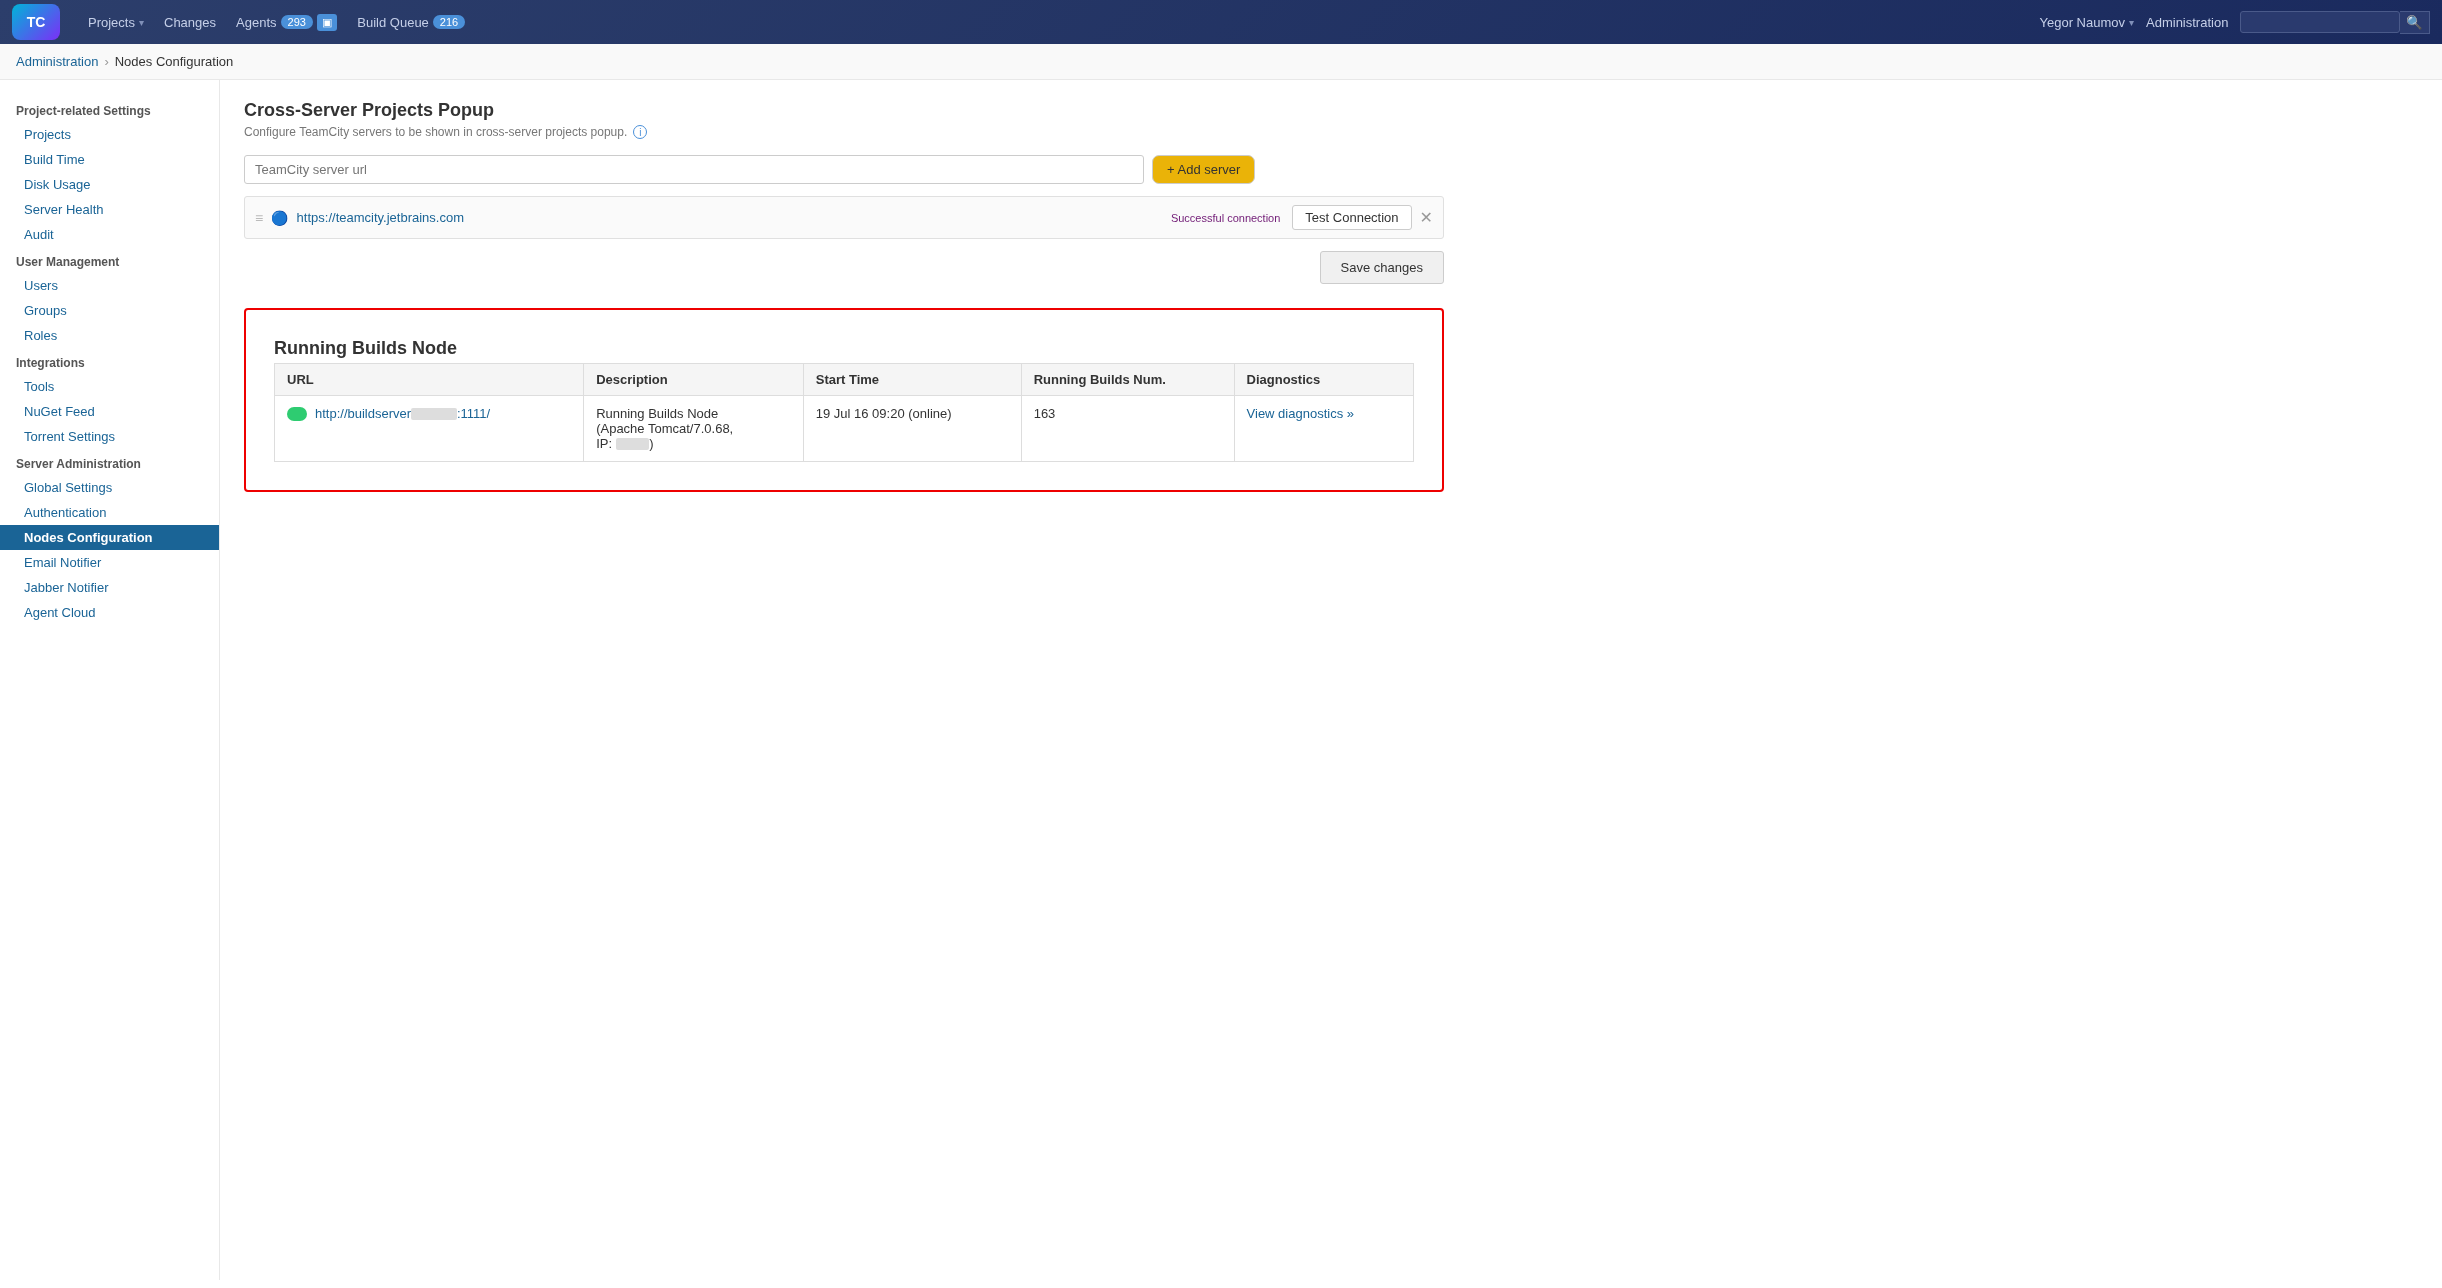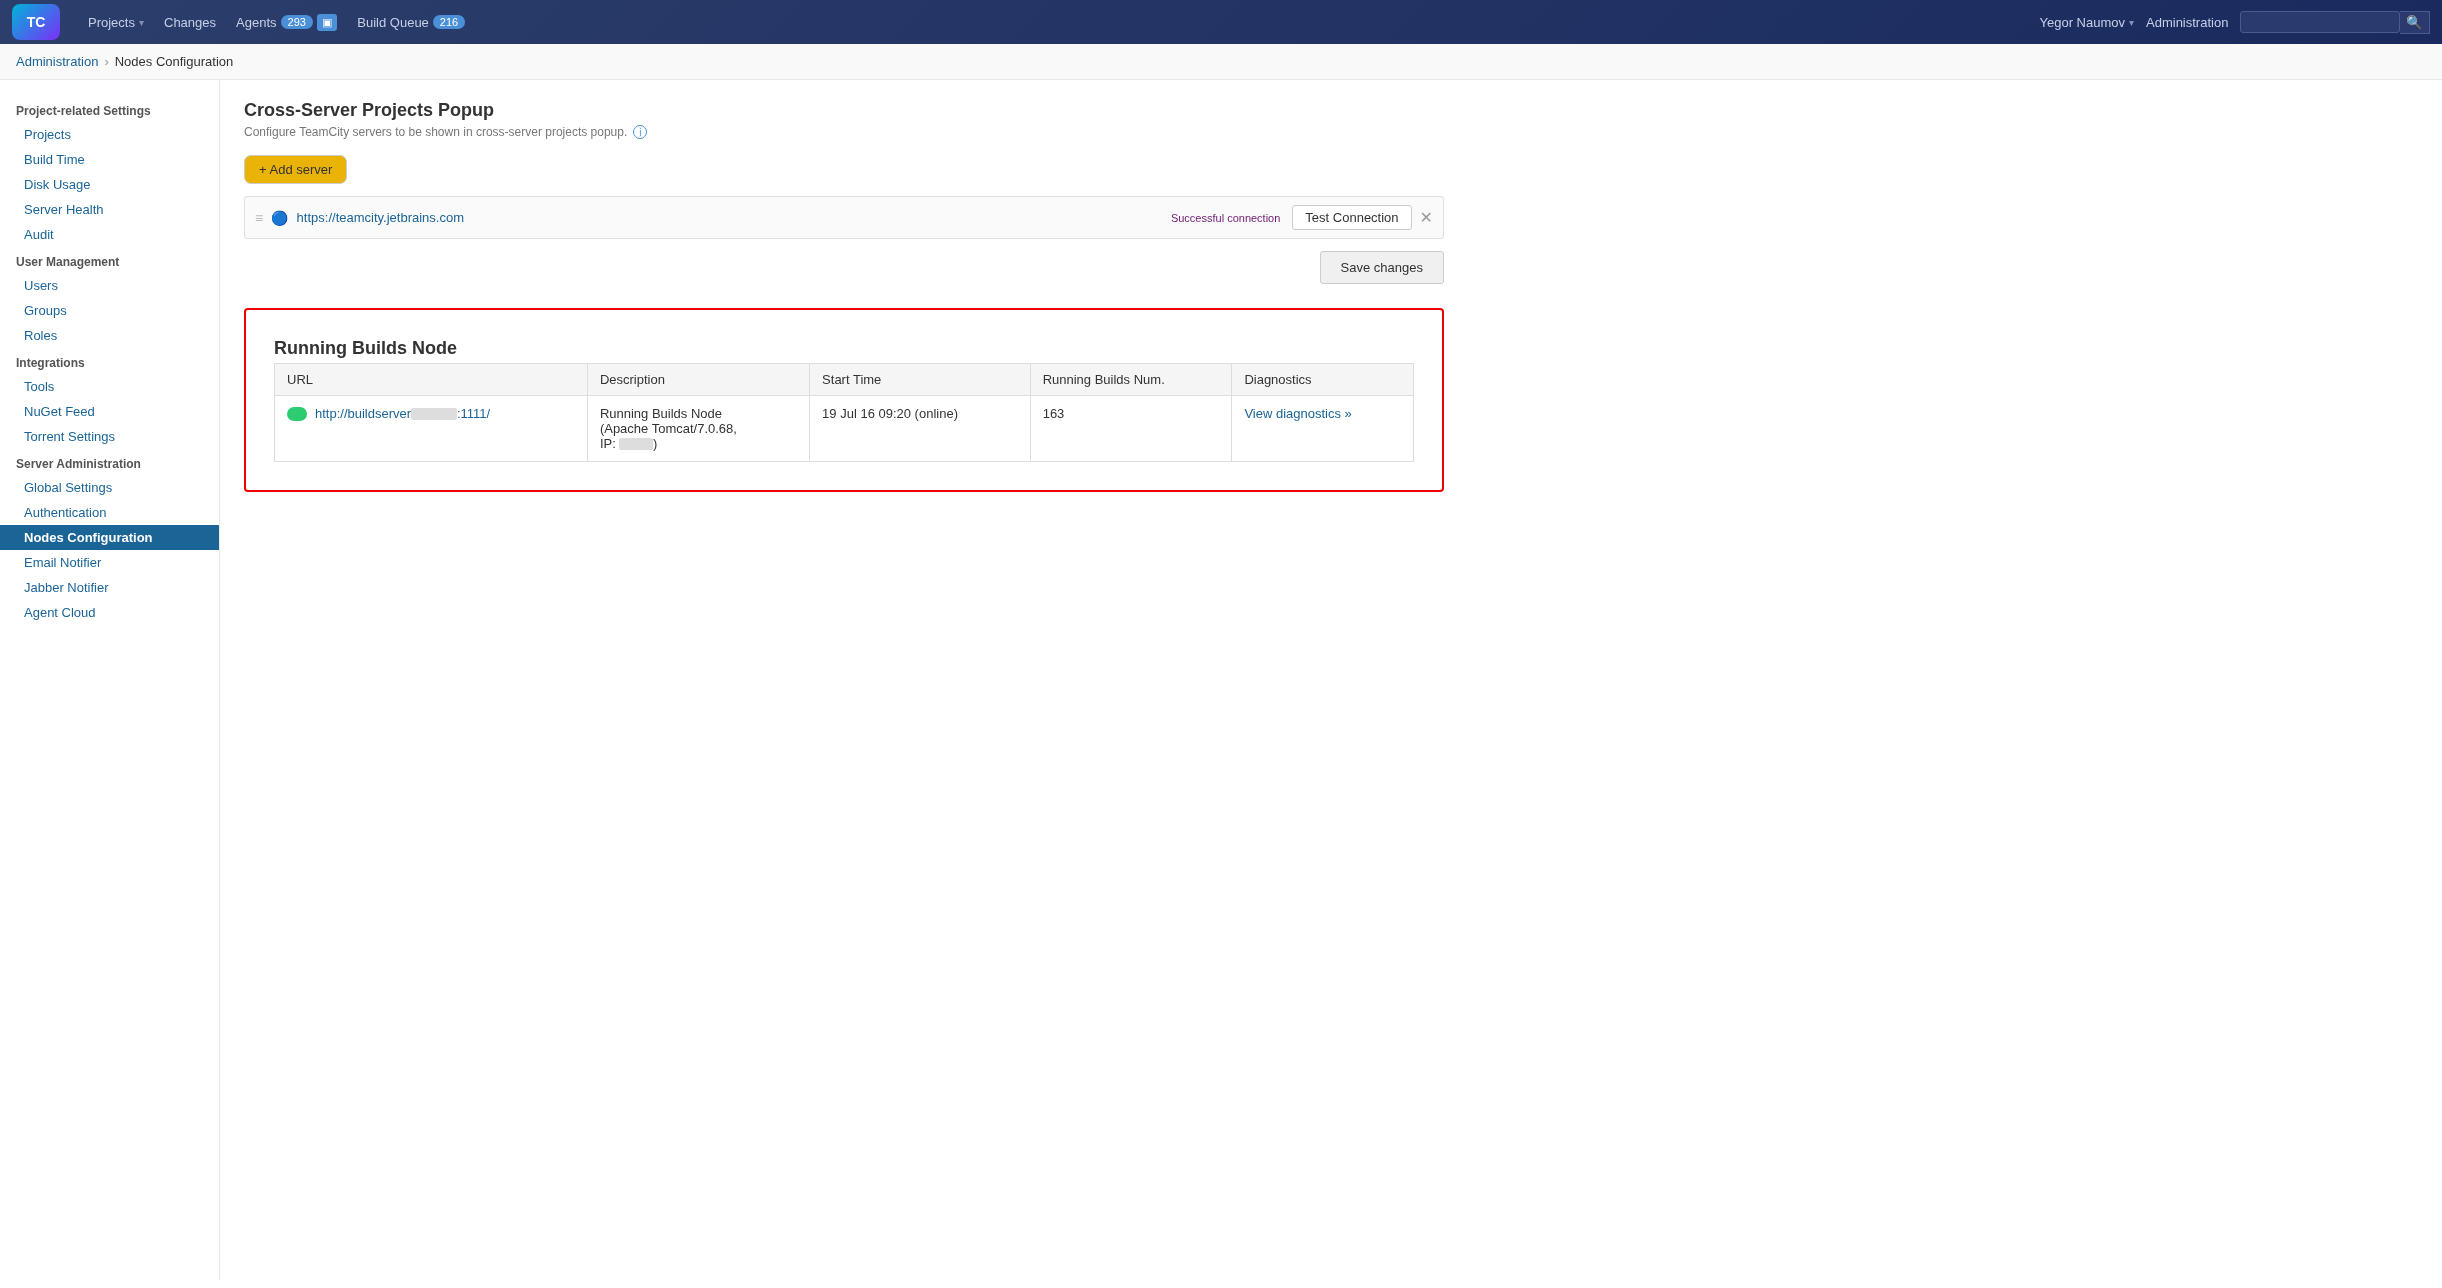--- a/index.html
+++ b/index.html
@@ -241,21 +241,21 @@
     .builds-table {
       width: 100%;
       border-collapse: collapse;
       font-size: 13px;
     }
     .builds-table th {
       background: #f5f5f5;
       border: 1px solid #ddd;
       padding: 8px 12px;
       text-align: left;
-      font-weight: normal;
+      font-weight: bold;
       color: #333;
     }
     .builds-table td {
       border: 1px solid #ddd;
       padding: 10px 12px;
       vertical-align: top;
     }
     .node-status-green {
       display: inline-block;
       background: #2ecc71;
@@ -356,20 +356,21 @@
   <main class="content">
 
     <div>
       <div class="section-title">Cross-Server Projects Popup</div>
       <div class="section-subtitle">
         <span>Configure TeamCity servers to be shown in cross-server projects popup.</span>
         <span class="info-icon">i</span>
       </div>
 
       <div class="server-url-row">
+        <input type="text" class="server-url-input" placeholder="TeamCity server url" style="">
         <button class="add-server-btn">+ Add server</button>
       </div>
 
       <div class="existing-server-row">
         <span class="drag-handle">≡</span>
         <span class="server-favicon">🔵</span>
         <span class="server-url-text">https://teamcity.jetbrains.com</span>
         <span class="connection-status">Successful connection</span>
         <button class="test-connection-btn">Test Connection</button>
         <span class="remove-btn">✕</span>

